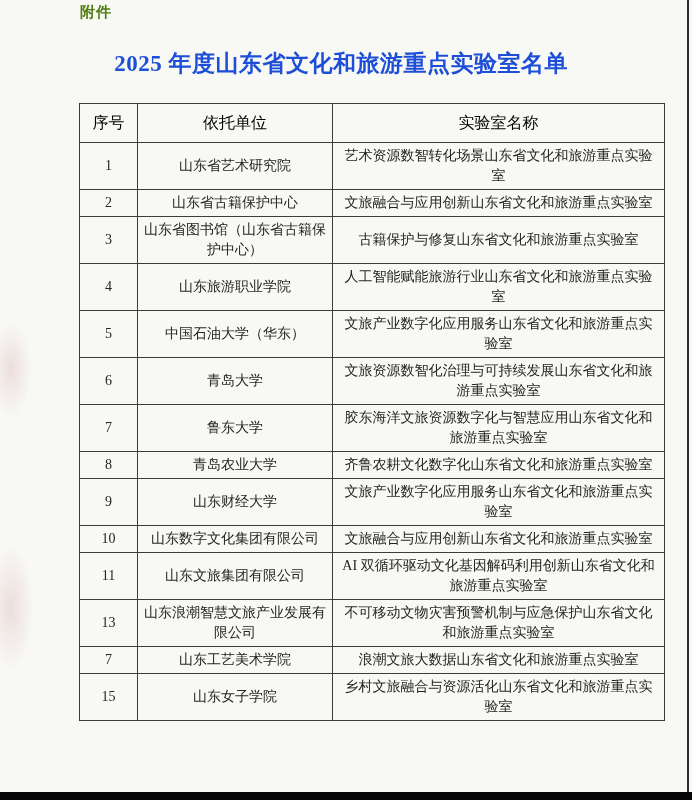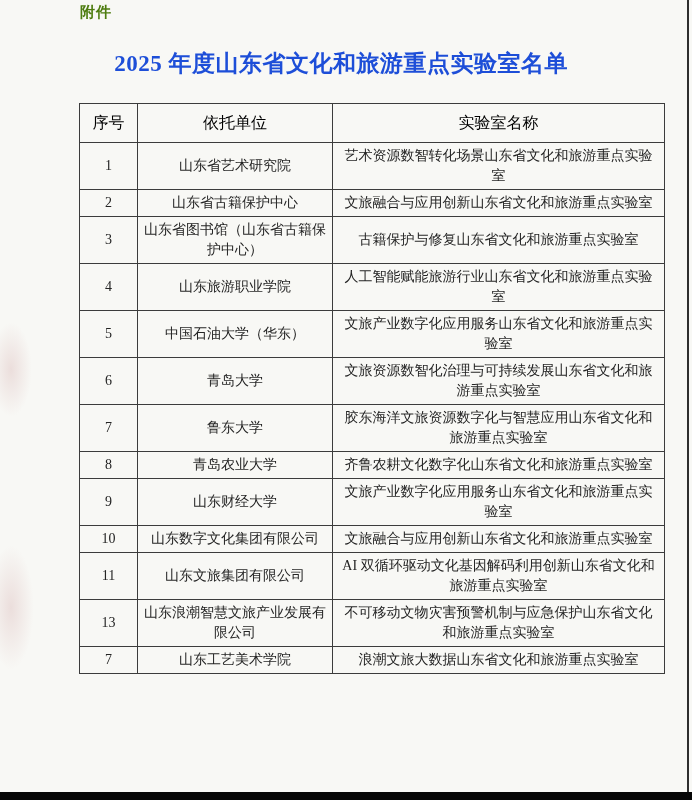--- a/index.html
+++ b/index.html
@@ -181,20 +181,25 @@
     <td class="col-unit">山东浪潮智慧文旅产业发展有限公司</td>
     <td class="col-lab">不可移动文物灾害预警机制与应急保护山东省文化和旅游重点实验室</td>
   </tr>
 
   <tr>
     <td class="col-no">7</td>
     <td class="col-unit">山东工艺美术学院</td>
     <td class="col-lab">浪潮文旅大数据山东省文化和旅游重点实验室</td>
   </tr>
 
+  <tr>
+    <td class="col-no">15</td>
+    <td class="col-unit">山东女子学院</td>
+    <td class="col-lab">乡村文旅融合与资源活化山东省文化和旅游重点实验室</td>
+  </tr>
 </tbody>
   </table>
 
   <div class="smudge s1"></div>
   <div class="smudge s2"></div>
   <div class="edge-line"></div>
   <div class="bottom-bar"></div>
 
 </div>
 

